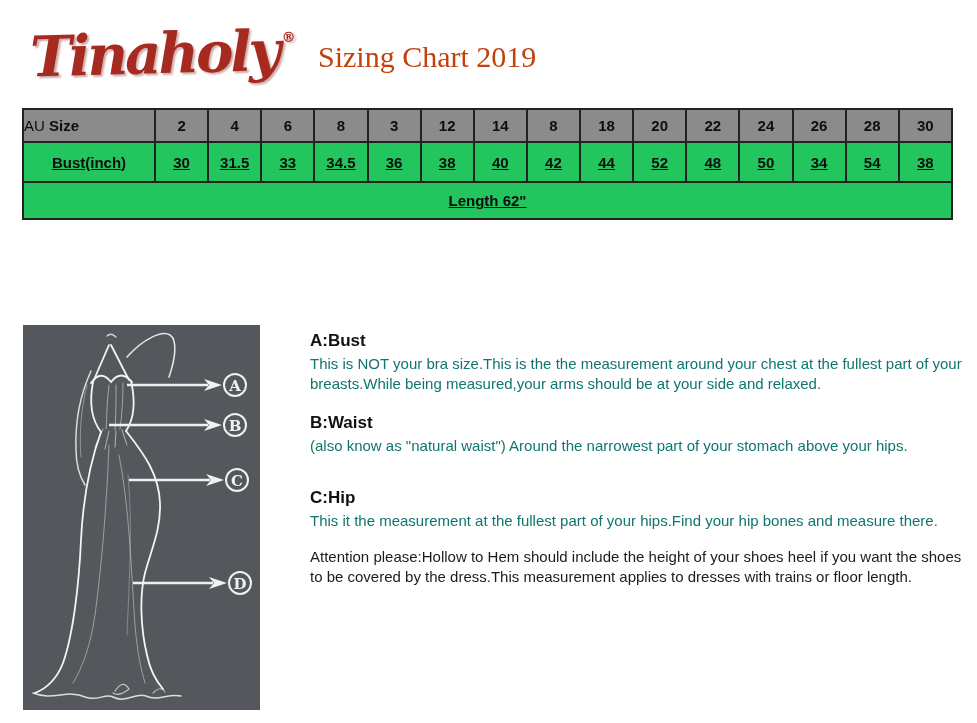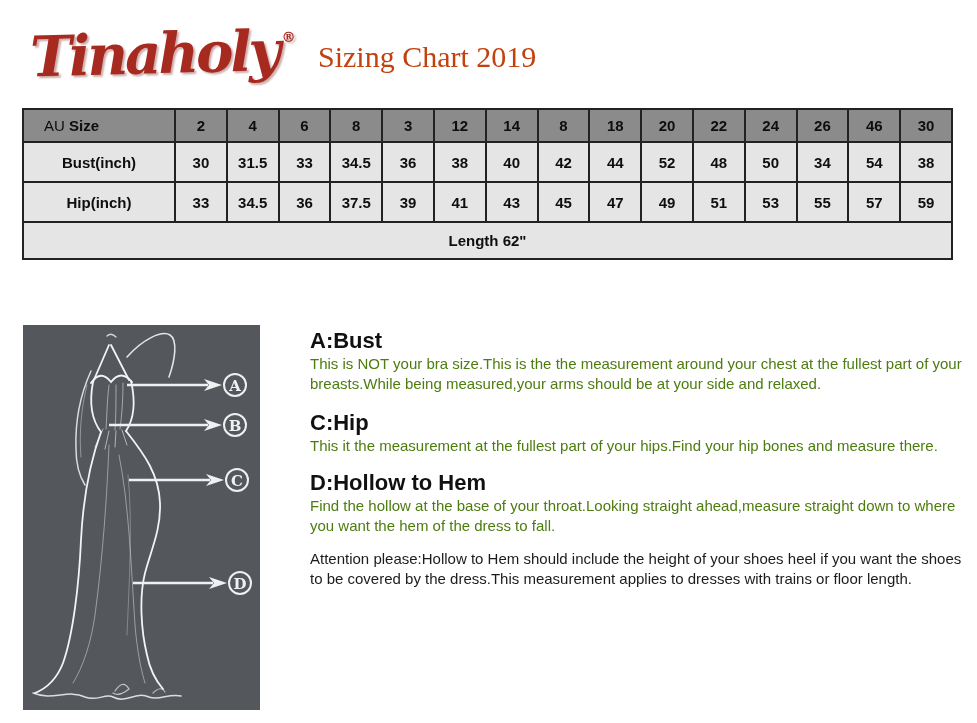--- a/index.html
+++ b/index.html
@@ -22,32 +22,32 @@
   }
   
   table.size-table{
     position:absolute;left:22px;top:108px;width:931px;
     border-collapse:collapse;table-layout:fixed;
   }
   .size-table th,.size-table td{
     border:2px solid #222;text-align:center;vertical-align:middle;
     font-size:15px;color:#0e0e0e;padding:0;
   }
-  .size-table .corner{width:130px;text-align:left;padding-left:20px;font-weight:normal;}
+  .size-table .corner{width:130px;text-align:left;font-weight:normal;}
   .size-table .corner .bold{font-weight:bold;}
   .size-table thead th{background:#8b8b8b;height:31px;font-weight:bold;}
-  .size-table tbody th,.size-table tbody td{font-weight:bold;height:38px;background:#e5e5e5;}
+  .size-table tbody th,.size-table tbody td{font-weight:bold;height:38px;background:#22c55e;text-decoration:underline;}
   .size-table td.length-cell{height:35px;font-weight:bold;}
   
   .diagram{position:absolute;left:23px;top:325px;width:237px;height:385px;}
   .diagram svg{display:block;}
   
   .info{position:absolute;left:310px;top:330px;width:664px;}
-  .sec h3{margin:0 0 3px 0;font-size:22px;line-height:21px;font-weight:bold;color:#111;}
-  .sec p{margin:0;font-size:15px;line-height:20px;color:#4d7c0f;}
+  .sec h3{margin:0 0 3px 0;font-size:17px;line-height:21px;font-weight:bold;color:#111;}
+  .sec p{margin:0;font-size:15px;line-height:20px;color:#0f766e;}
   .sec-a{margin-bottom:18px;}
   .sec-b{margin-bottom:31px;}
   .sec-c{margin-bottom:16px;}
   .sec-d{margin-bottom:13px;}
   .attention p{margin:0;font-size:15px;line-height:20px;}
   .attention .att-label{font-weight:normal;margin-top:32px;}
 </style>
 </head>
 <body>
 
@@ -64,21 +64,21 @@
         <th>8</th>
         <th>3</th>
         <th>12</th>
         <th>14</th>
         <th>8</th>
         <th>18</th>
         <th>20</th>
         <th>22</th>
         <th>24</th>
         <th>26</th>
-        <th>46</th>
+        <th>28</th>
         <th>30</th>
       </tr>
   </thead>
   <tbody>
     <tr id="measure-row-0">
       <th>Bust(inch)</th>
     <td>30</td>
         <td>31.5</td>
         <td>33</td>
         <td>34.5</td>
@@ -86,38 +86,20 @@
         <td>38</td>
         <td>40</td>
         <td>42</td>
         <td>44</td>
         <td>52</td>
         <td>48</td>
         <td>50</td>
         <td>34</td>
         <td>54</td>
         <td>38</td>
-      </tr>
-    <tr id="measure-row-2">
-      <th>Hip(inch)</th>
-    <td>33</td>
-        <td>34.5</td>
-        <td>36</td>
-        <td>37.5</td>
-        <td>39</td>
-        <td>41</td>
-        <td>43</td>
-        <td>45</td>
-        <td>47</td>
-        <td>49</td>
-        <td>51</td>
-        <td>53</td>
-        <td>55</td>
-        <td>57</td>
-        <td>59</td>
       </tr>
     <tr>
       <td class="length-cell" colspan="16">Length 62"</td>
     </tr>
   </tbody>
 </table>
 
 <div class="diagram">
   <svg width="237" height="385" viewBox="0 0 237 385" xmlns="http://www.w3.org/2000/svg">
     <rect x="0" y="0" width="237" height="385" fill="#54585d"></rect>
@@ -186,24 +168,24 @@
       </g>
     </g>
   </svg>
 </div>
 
 <div class="info">
   <div class="sec sec-a">
     <h3>A:Bust</h3>
     <p>This is NOT your bra size.This is the the measurement around your chest at the fullest part of your breasts.While being measured,your arms should be at your side and relaxed.</p>
   </div>
+  <div class="sec sec-b">
+    <h3>B:Waist</h3>
+    <p>(also know as "natural waist") Around the narrowest part of your stomach above your hips.</p>
+  </div>
   <div class="sec sec-c">
     <h3>C:Hip</h3>
     <p>This it the measurement at the fullest part of your hips.Find your hip bones and measure there.</p>
-  </div>
-  <div class="sec sec-d">
-    <h3>D:Hollow to Hem</h3>
-    <p>Find the hollow at the base of your throat.Looking straight ahead,measure straight down to where you want the hem of the dress to fall.</p>
   </div>
   <div class="attention">
     <p><span class="att-label">Attention please</span><span>:Hollow to Hem should include the height of your shoes heel if you want the shoes to be covered by the dress.This measurement applies to dresses with trains or floor length.</span></p>
   </div>
 </div>
 
 </body></html>

